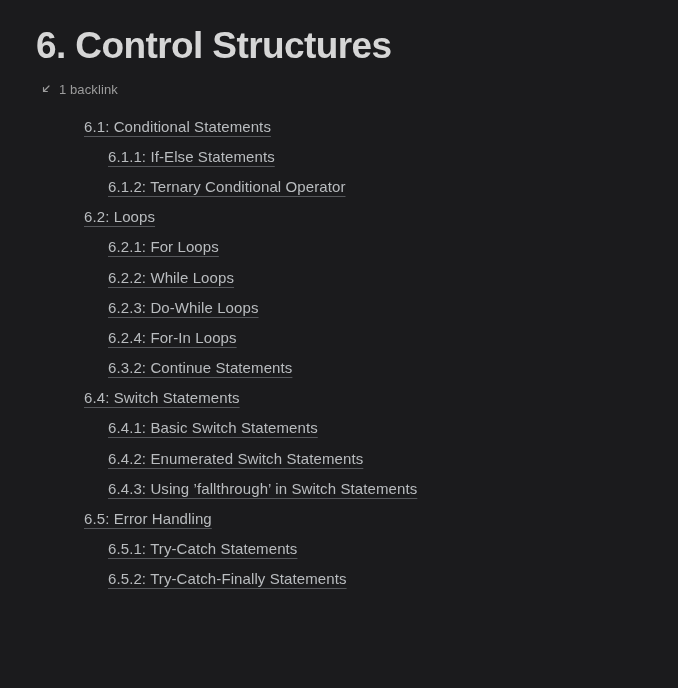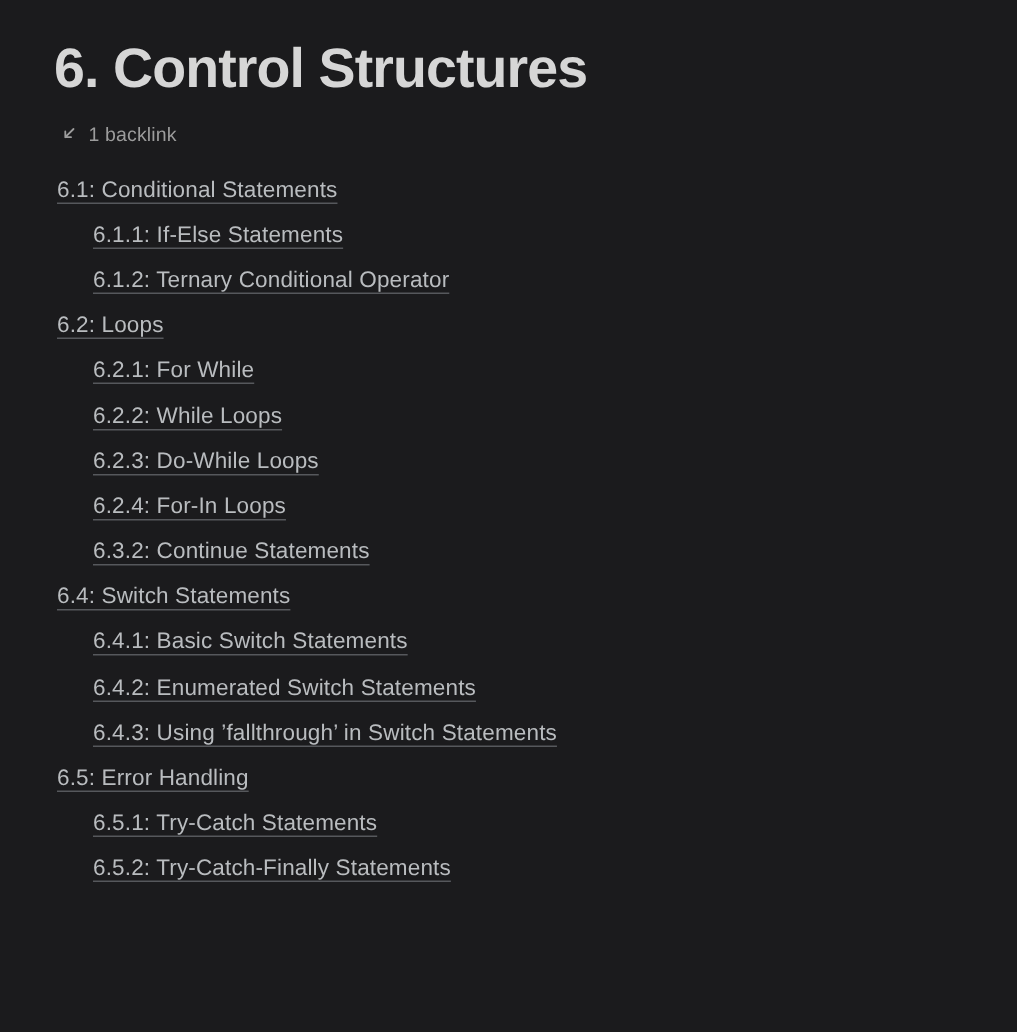--- a/index.html
+++ b/index.html
@@ -51,20 +51,21 @@
   }
   .bl-label {
     font-size: 13px;
     font-weight: 500;
     color: var(--backlink, #9c9c9c);
     letter-spacing: 0.1px;
   }
   .toc {
     margin-top: 13px;
     padding-left: 2px;
+    margin-left: 46px;
   }
   .toc-row {
     height: 30.2px;
     display: flex;
     align-items: center;
   }
   .toc-row.level-1 { padding-left: 24px; text-align: right; }
   .toc-link {
     font-size: 15px;
     color: var(--link, #b9bcbf);
@@ -103,21 +104,21 @@
 
   <div class="toc-row level-1">
     <a class="toc-link" href="#">6.1.2: Ternary Conditional Operator</a>
   </div>
 
   <div class="toc-row level-0">
     <a class="toc-link" href="#">6.2: Loops</a>
   </div>
 
   <div class="toc-row level-1">
-    <a class="toc-link" href="#">6.2.1: For While</a>
+    <a class="toc-link" href="#">6.2.1: For Loops</a>
   </div>
 
   <div class="toc-row level-1">
     <a class="toc-link" href="#">6.2.2: While Loops</a>
   </div>
 
   <div class="toc-row level-1">
     <a class="toc-link" href="#">6.2.3: Do-While Loops</a>
   </div>
 

